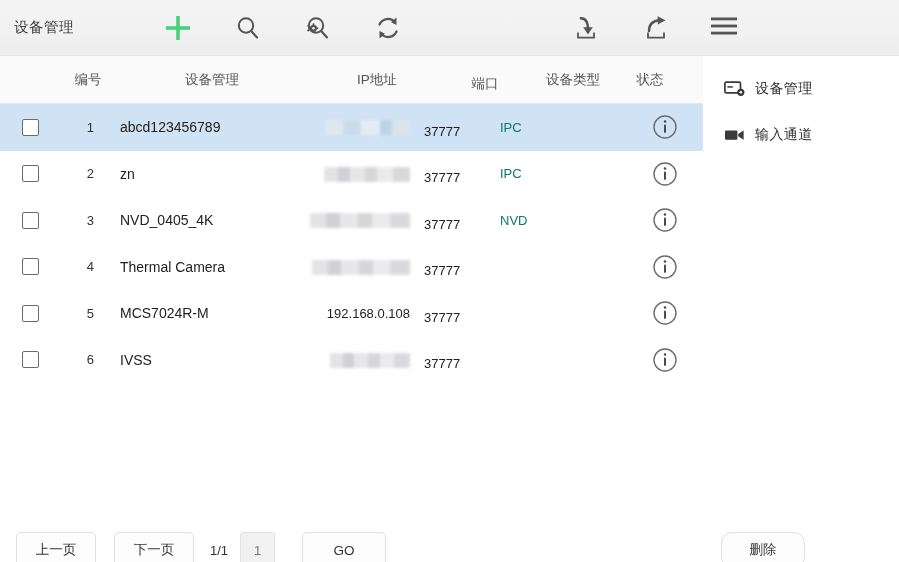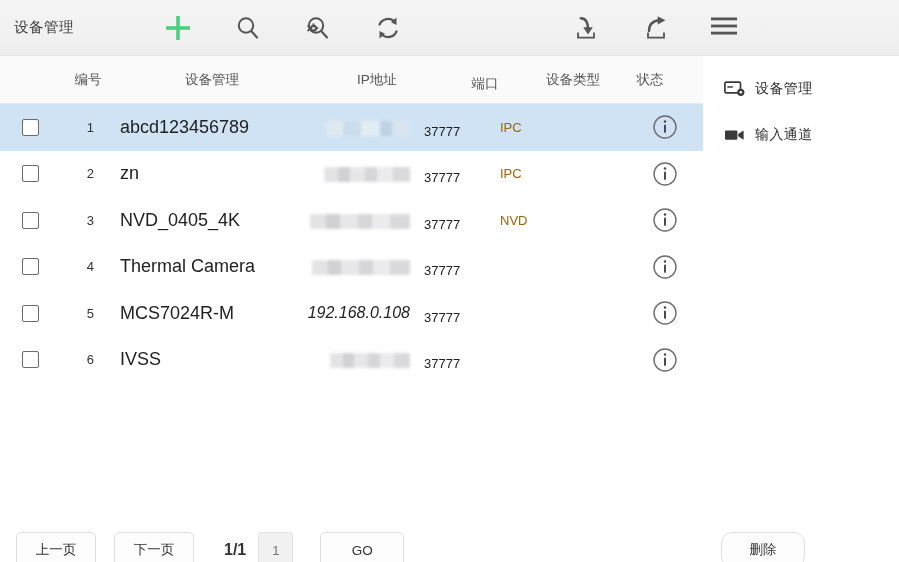--- a/index.html
+++ b/index.html
@@ -101,24 +101,24 @@
   .table-head .c-status,
   .table-head .c-detail {
     font-size: 13.5px;
     color: #555;
     text-align: center;
     padding-left: 0;
     padding-right: 0;
   }
 
   .row .c-no { font-size: 13px; color: #333; }
-  .row .c-name { font-size: 18px; color: #222; white-space: nowrap; overflow: hidden; }
-  .row .c-ip { font-size: 16px; color: #222; white-space: nowrap; font-style: italic; }
+  .row .c-name { font-size: 14px; color: #222; white-space: nowrap; overflow: hidden; }
+  .row .c-ip { font-size: 13px; color: #222; white-space: nowrap; }
   .row .c-port { font-size: 13px; color: #222; }
-  .row .c-type { font-size: 13px; color: #a16207; }
+  .row .c-type { font-size: 13px; color: #0f766e; }
 
   .checkbox {
     width: 17px; height: 17px;
     border: 1.6px solid #6b6b6b;
     border-radius: 2px;
     background: #ffffff;
     box-sizing: border-box;
   }
 
   
@@ -201,23 +201,23 @@
     font-family: inherit;
     display: flex;
     align-items: center;
     justify-content: center;
     box-sizing: border-box;
     white-space: nowrap;
   }
   .pg-first { margin-left: 16px; }
   .pg-next  { margin-left: 18px; }
   .pg-count {
-    margin-left: 30px;
-    font-size: 16px;
-    font-weight: bold;
+    margin-left: 16px;
+    font-size: 13px;
+    font-weight: normal;
     color: #333;
   }
   .pg-input {
     margin-left: 12px;
     width: 35px; height: 36px;
     border: 1px solid #e3e3e3;
     border-radius: 3px;
     background: #f1f1f1;
     color: #c4c4c4;
     font-size: 13px;

